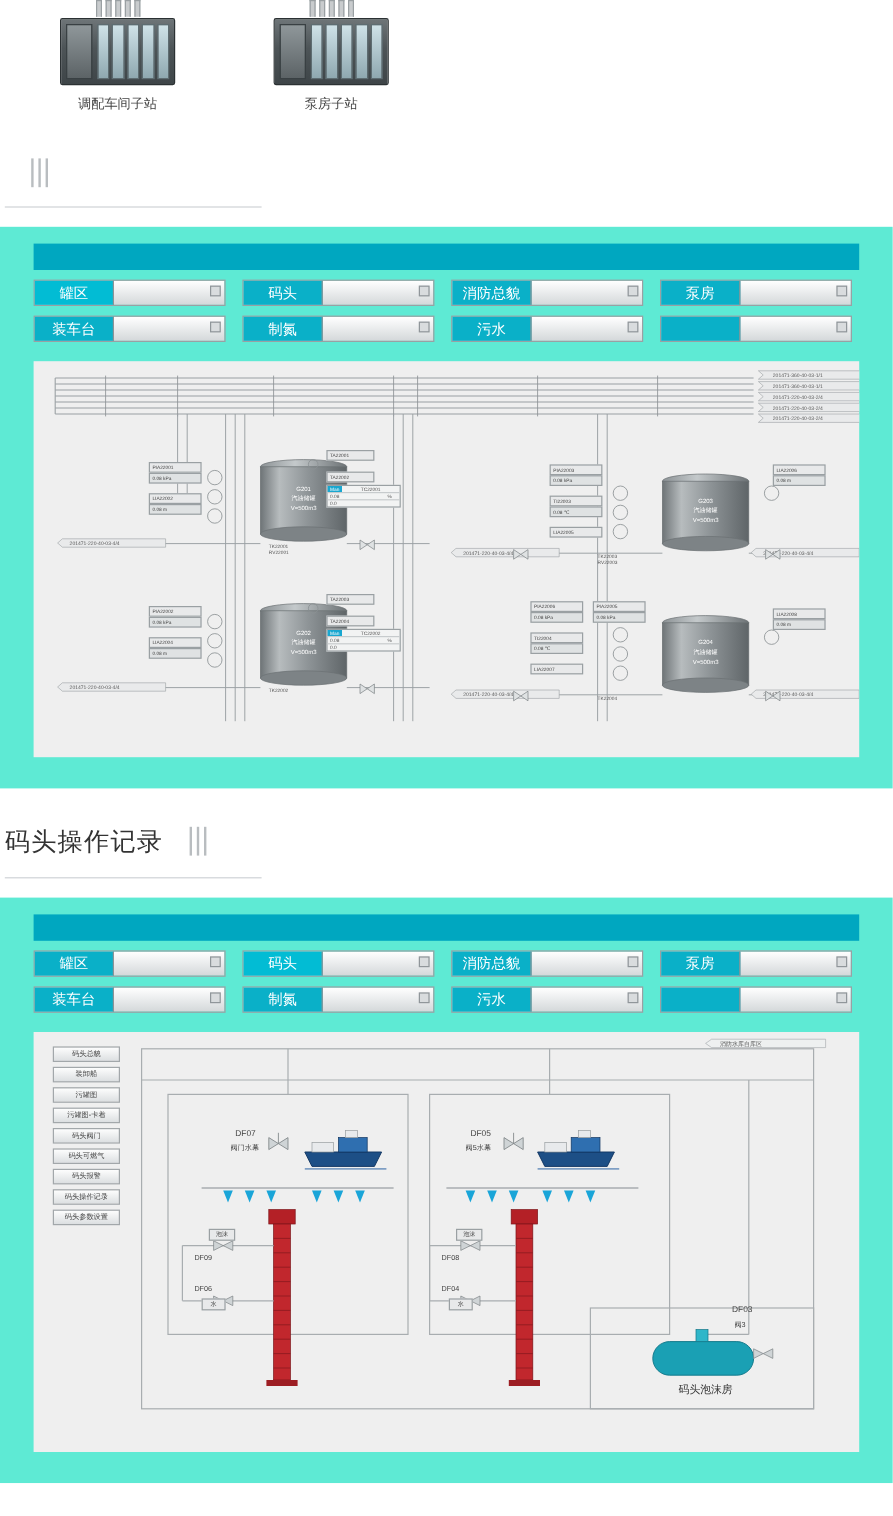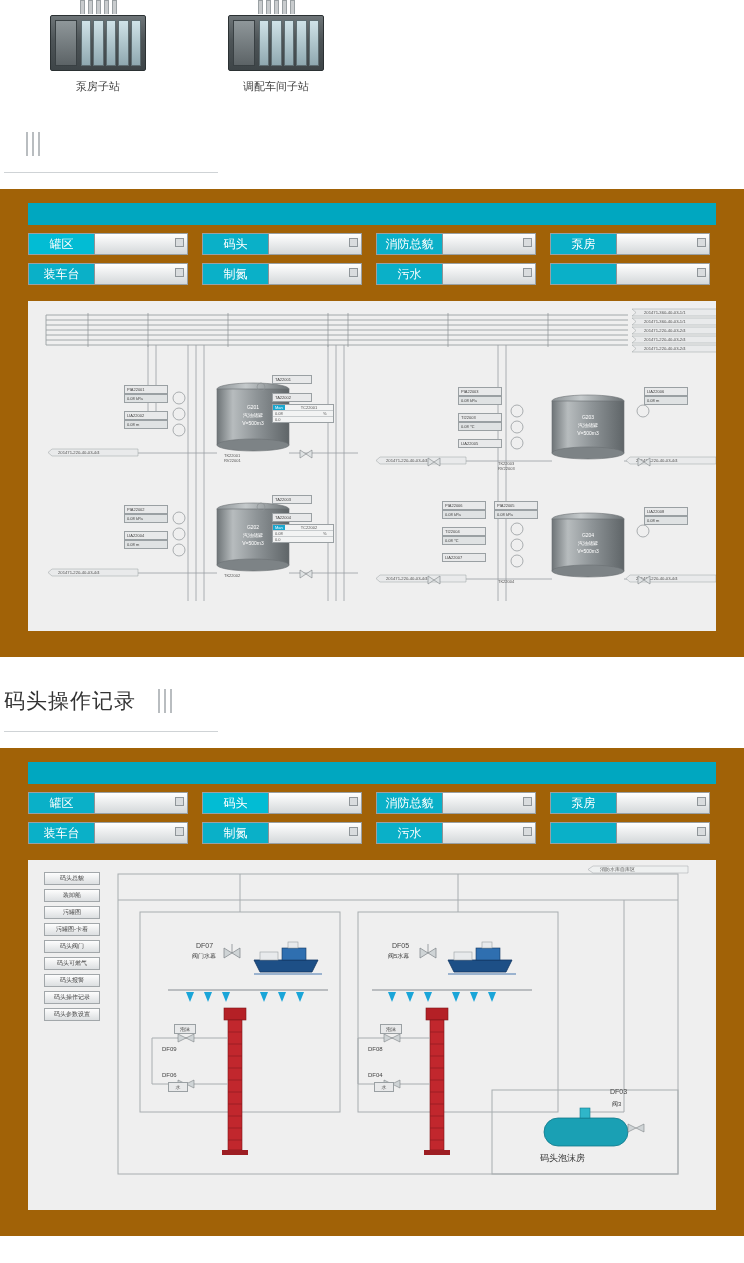--- a/index.html
+++ b/index.html
@@ -34,21 +34,21 @@
 
   
   .section { margin-top: 30px; }
   .sec-head { display:flex; align-items:flex-start; padding-left:4px; }
   .sec-title { font-size:21px; color:#333; letter-spacing:1px; }
   .sec-bars { margin-left:22px; margin-top:2px; display:flex; gap:4px; }
   .sec-bars i { display:block; width:2px; height:24px; background:#b9bdc0; }
   .sec-rule { width:214px; height:1px; background:#cfd3d6; margin:16px 0 0 4px; }
 
   
-  .panel { margin-top:16px; background:#a16207; padding:14px 0 26px 0; }
+  .panel { margin-top:16px; background:#5eead4; padding:14px 0 26px 0; }
   .panel-inner { width:688px; margin:0 auto; }
   .teal-bar { height:22px; background:#00a7c0; }
 
   .btn-rows { padding:8px 0 4px 0; }
   .btn-row { display:flex; gap:14px; margin-bottom:8px; }
   .nav-btn {
     width:160px; height:22px; display:flex; align-items:center;
     border:1px solid #9aa0a3; position:relative;
     background: linear-gradient(180deg,#ffffff,#d4d8da);
   }
@@ -106,41 +106,41 @@
       </div>
       <div class="plc-img">
         <div class="plc-slots">
           <i class="plc-slot"></i>
             <i class="plc-slot"></i>
             <i class="plc-slot"></i>
             <i class="plc-slot"></i>
             <i class="plc-slot"></i>
         </div>
       </div>
-      <div class="plc-cap">泵房子站</div>
+      <div class="plc-cap">调配车间子站</div>
     </div>
 
     <div class="plc-cell">
       <div class="plc-pins">
         <i class="plc-pin"></i>
           <i class="plc-pin"></i>
           <i class="plc-pin"></i>
           <i class="plc-pin"></i>
           <i class="plc-pin"></i>
       </div>
       <div class="plc-img">
         <div class="plc-slots">
           <i class="plc-slot"></i>
             <i class="plc-slot"></i>
             <i class="plc-slot"></i>
             <i class="plc-slot"></i>
             <i class="plc-slot"></i>
         </div>
       </div>
-      <div class="plc-cap">调配车间子站</div>
+      <div class="plc-cap">泵房子站</div>
     </div>
 
   </div>
 
   <div class="section">
     <div class="sec-head">
       <div class="sec-bars">
           <i></i>
           <i></i>
           <i></i>
@@ -850,19 +850,19 @@
           <div class="lbl-box" style="left:352px;top:164px;width:22px;font-size:5px;text-align:center;">泡沫</div>
           <div style="position:absolute;left:340px;top:186px;font-size:6px;color:#444;">DF08</div>
 
           <div style="position:absolute;left:134px;top:212px;font-size:6px;color:#444;">DF06</div>
           <div class="lbl-box" style="left:140px;top:222px;width:20px;font-size:5px;text-align:center;">水</div>
           <div style="position:absolute;left:340px;top:212px;font-size:6px;color:#444;">DF04</div>
           <div class="lbl-box" style="left:346px;top:222px;width:20px;font-size:5px;text-align:center;">水</div>
 
           <div style="position:absolute;left:582px;top:228px;font-size:7px;color:#444;">DF03</div>
           <div style="position:absolute;left:584px;top:240px;font-size:6px;color:#444;">阀3</div>
-          <div style="position:absolute;left:512px;top:292px;width:120px;font-size:9px;color:#333;text-align:left;">码头泡沫房</div>
+          <div style="position:absolute;left:500px;top:292px;width:120px;font-size:9px;color:#333;text-align:center;">码头泡沫房</div>
         </div>
       </div>
     </div>
   </div>
 
 </div>
 
 </body></html>

